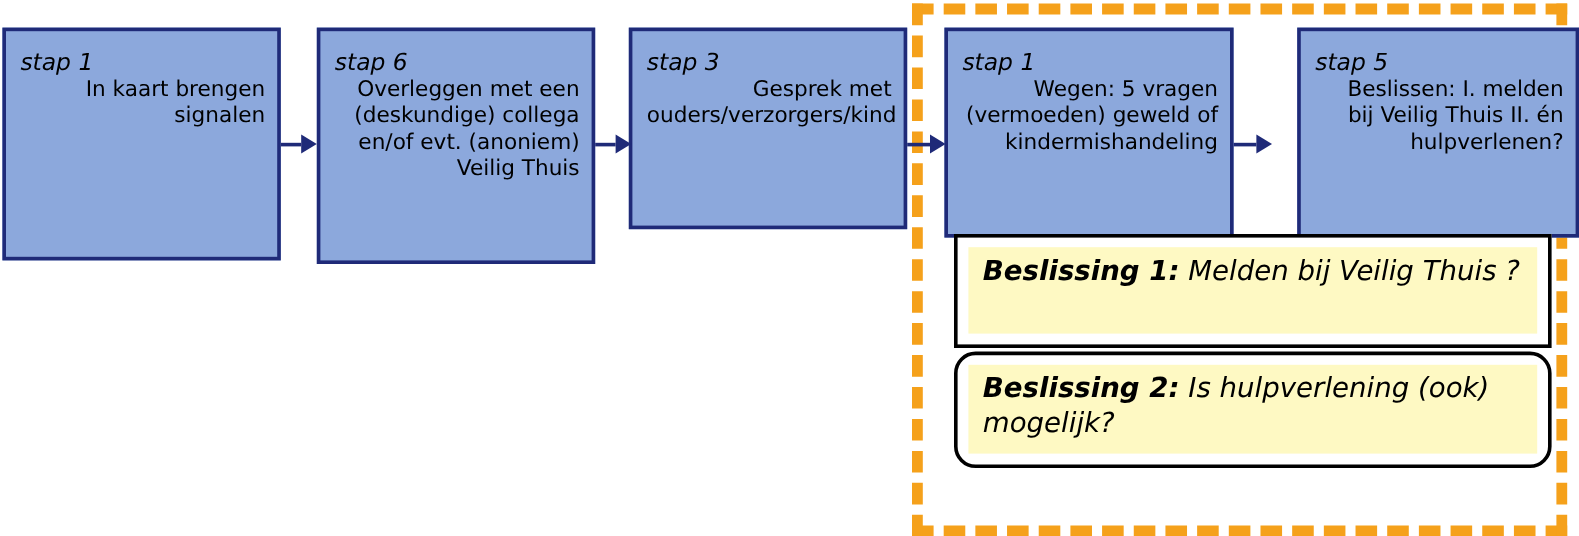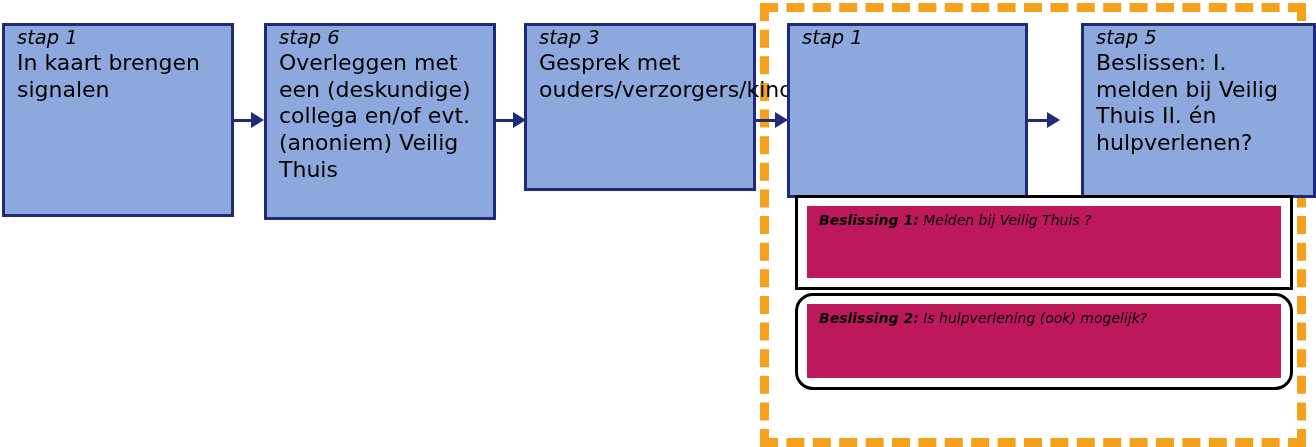--- a/index.html
+++ b/index.html
@@ -30,34 +30,35 @@
     background: transparent;
     z-index: 1;
   }
 
   
   .step-box {
     position: absolute;
     background: #8CA8DC;
     border: 3px solid #1F2A78;
     z-index: 3;
-    padding: 0 10px 4px 12px;
+    padding: 14px 10px 4px 12px;
     line-height: 1.22;
     font-size: 19.5px;
     color: #000000;
   }
   .step-box .step-label {
     font-style: italic;
     font-size: 19.5px;
     display: block;
     white-space: nowrap;
   }
   .step-box .step-body {
     display: block;
-    font-size: 22px;
+    font-size: 18px;
+    text-align: right;
   }
   .step-box b { font-weight: normal; }
 
   
   .arrow {
     position: absolute;
     z-index: 4;
     height: 14px;
     display: flex;
     align-items: center;
@@ -77,25 +78,25 @@
 
   
   .decision-box {
     position: absolute;
     background: #FFFFFF;
     border: 3px solid #000000;
     z-index: 5;
     padding: 8px 9px 9px 9px;
   }
   .decision-inner {
-    background: #be185d;
+    background: #fef9c3;
     width: 100%;
     height: 100%;
     padding: 6px 14px 4px 12px;
-    font-size: 14px;
+    font-size: 23px;
     font-style: italic;
     line-height: 1.25;
     color: #000000;
   }
   .decision-inner b {
     font-weight: bold;
     font-style: italic;
   }
 </style>
 </head>
@@ -130,20 +131,21 @@
     <span class="step-body"><b>Gesprek</b> met ouders/verzorgers/kind</span>
   </div>
 
   <div class="arrow" style="left:756px; top:113px; width:32px; z-index:6;">
     <div class="shaft"></div>
     <div class="head"></div>
   </div>
 
   <div class="step-box" style="left:787px; top:23px; width:241px; height:175px;">
     <span class="step-label">stap 1</span>
+    <span class="step-body"><b>Wegen:</b> 5 vragen (vermoeden) geweld of kindermishandeling</span>
   </div>
 
   <div class="arrow" style="left:1028px; top:113px; width:32px;">
     <div class="shaft"></div>
     <div class="head"></div>
   </div>
 
   <div class="step-box" style="left:1060px; top:23px; width:235px; height:175px;margin-left:21px;">
     <span class="step-label">stap 5</span>
     <span class="step-body"><b>Beslissen</b>: I. melden bij Veilig Thuis II. én hulpverlenen?</span>

